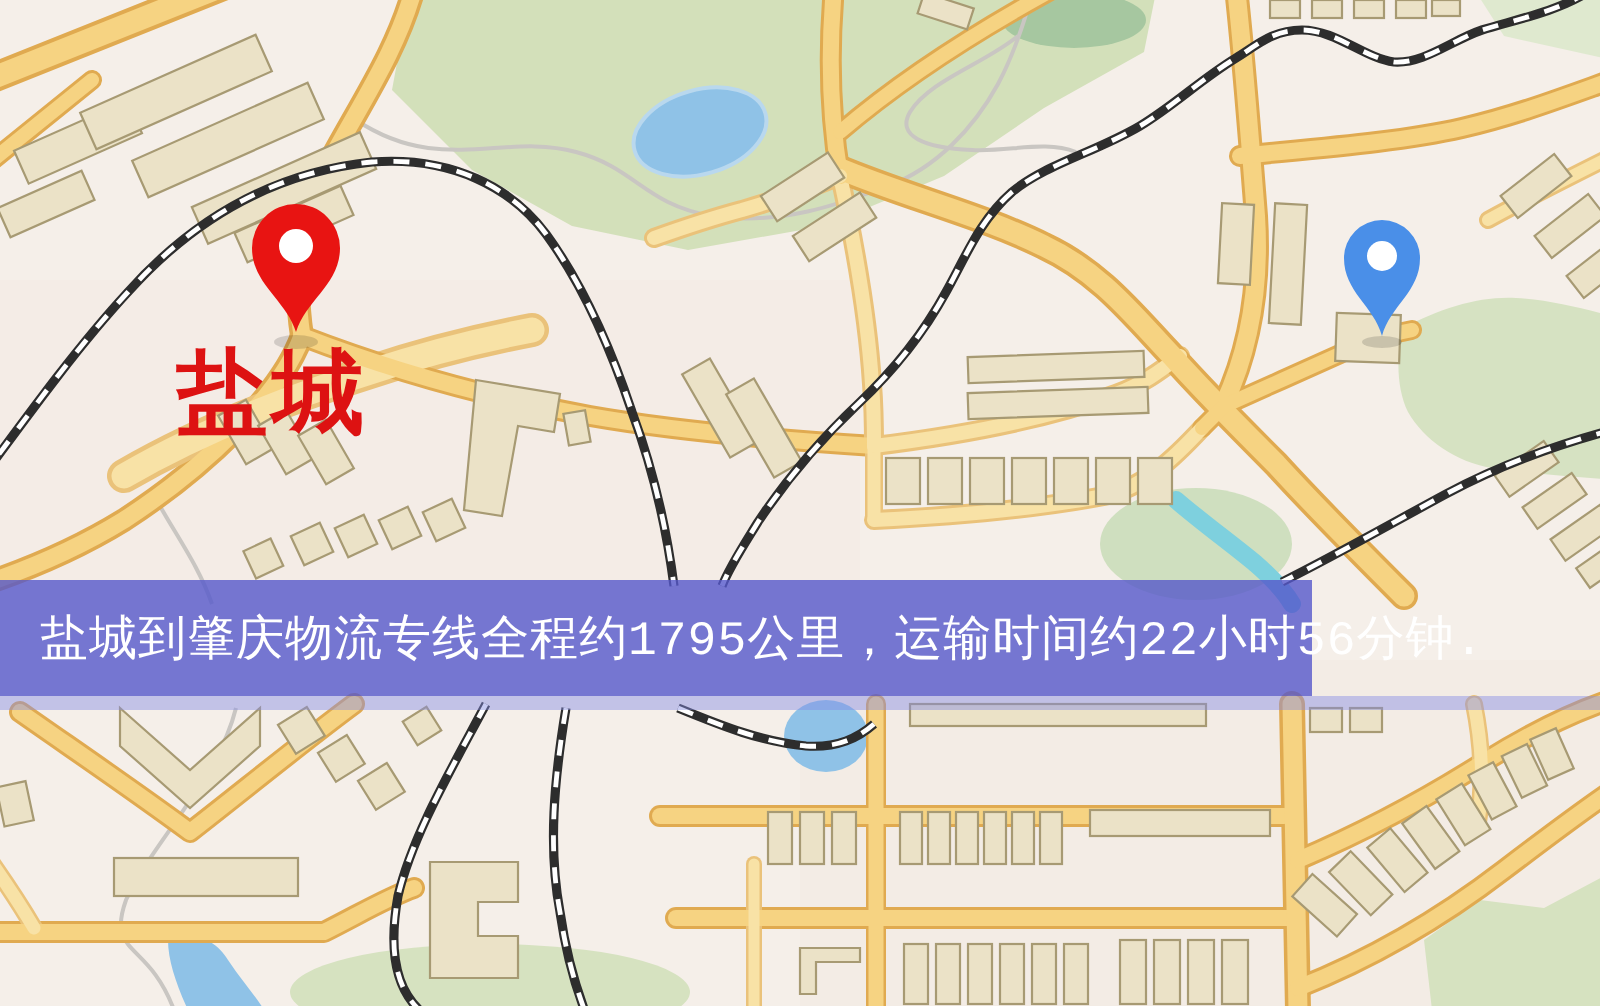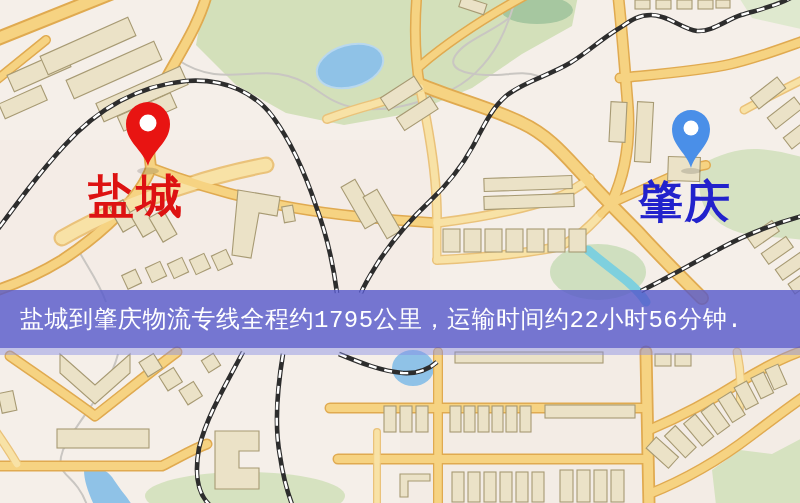--- a/index.html
+++ b/index.html
@@ -27,21 +27,21 @@
   .pin-origin{left:123px;top:100px;width:50px;height:68px;}
   .pin-dest{left:669px;top:108px;width:44px;height:62px;}
   .place-label{
     position:absolute;font-weight:700;letter-spacing:2px;
     white-space:nowrap;line-height:1;
   }
   .label-origin{left:88px;top:177px;font-size:46px;color:#dd1212;}
   .label-dest{left:638px;top:183px;font-size:45px;color:#2222cc;}
 
   .banner{
-    position:absolute;left:0;top:290px;width:800px;height:58px;
+    position:absolute;left:0;top:290px;width:656px;height:58px;
     background:rgba(85,88,202,0.80);
     display:flex;align-items:center;
   }
   .banner::after{
     content:"";position:absolute;left:0;top:58px;width:800px;height:7px;
     background:rgba(132,140,228,0.45);
   }
   .banner-text{
     padding-left:20px;color:#ffffff;font-size:24px;font-weight:400;
     white-space:nowrap;letter-spacing:0.5px;
@@ -273,19 +273,18 @@
     </svg>
   </div>
   <div class="place-label label-origin">盐城</div>
 
   <div class="pin pin-dest">
     <svg width="44" height="62" viewBox="0 0 44 62">
       <path d="M22,60 C18,45 3,38 3,21 A19,19 0 1 1 41,21 C41,38 26,45 22,60 Z" fill="#4a8fe8"></path>
       <circle cx="22" cy="20" r="7.5" fill="#ffffff"></circle>
     </svg>
   </div>
-  <div class="place-label label-dest">肇庆</div>
 
   <div class="banner">
     <div class="banner-text">盐城到肇庆物流专线全程约1795公里，运输时间约22小时56分钟.</div>
   </div>
 
 </div>
 
 </body></html>

